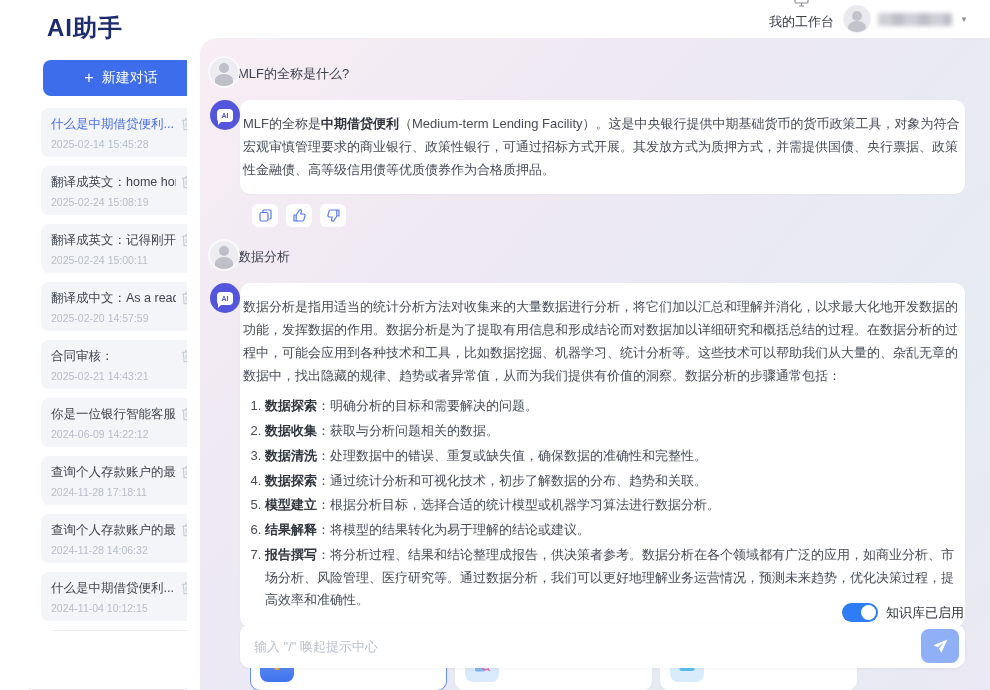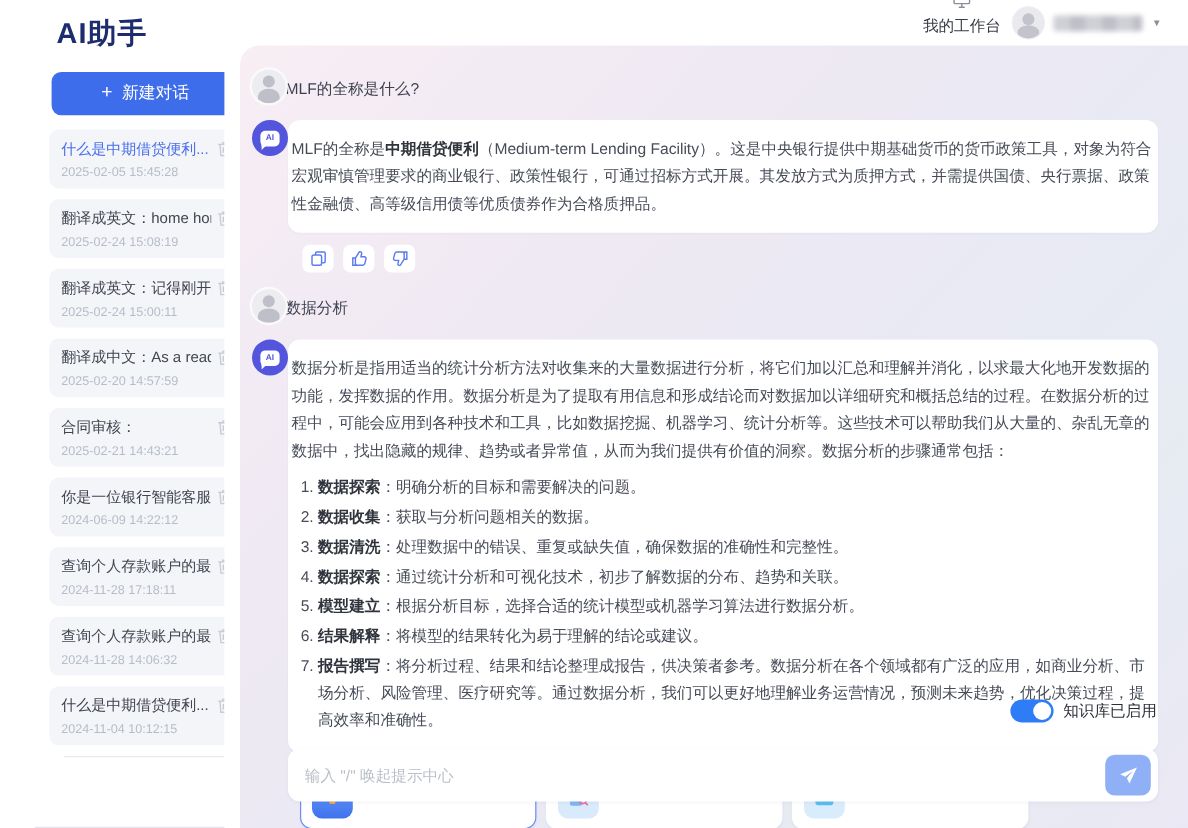--- a/index.html
+++ b/index.html
@@ -74,21 +74,21 @@
   .cards-wrap { margin:12px 0 0 40px; width:612px; }
   .cards-row { display:flex; gap:8px; margin-bottom:8px; }
   .sg-card { width:197px; background:#fff; border:1px solid #fff; border-radius:10px;
     padding:8px 9px; display:flex; gap:8px; cursor:pointer; box-shadow:0 1px 2px rgba(80,80,120,.05); }
   .sg-card.active { border:1px solid #6c8ef5; }
   .sg-icon { width:34px; height:34px; border-radius:8px; flex:0 0 auto;
     display:flex; align-items:center; justify-content:center; }
   .sg-body { min-width:0; }
   .sg-title { font-size:12px; font-weight:700; color:#2b2f38; margin-bottom:3px;font-family:Liberation Serif, serif; }
 
-  .kb-toggle-wrap { position:absolute; right:26px; bottom:88px; display:flex; align-items:center; gap:8px; }
+  .kb-toggle-wrap { position:absolute; right:26px; bottom:68px; display:flex; align-items:center; gap:8px; }
   .toggle { width:36px; height:19px; border-radius:10px; background:#2e7cf6; position:relative; cursor:pointer; }
   .toggle .knob { position:absolute; right:2px; top:2px; width:15px; height:15px; border-radius:50%; background:#fff; }
   .kb-label { font-size:13px; color:#2b2f38; }
 
   
   .input-bar { position:absolute; left:40px; right:25px; bottom:22px; height:44px; background:#fff;
     border-radius:10px; display:flex; align-items:center; padding:0 6px 0 14px;
     box-shadow:0 1px 3px rgba(80,80,120,.06); }
   .input-bar input { flex:1; border:none; outline:none; font-size:13px; color:#3c4150;
     font-family:inherit; background:transparent; }
@@ -103,21 +103,21 @@
   <div class="logo">AI助手</div>
 
   <button class="new-chat-btn">
     <span class="plus">+</span>
     <span>新建对话</span>
   </button>
 
   <div class="conv-list">
     <div class="conv-item active">
       <div class="conv-title">什么是中期借贷便利...</div>
-      <div class="conv-time">2025-02-05 15:45:28</div>
+      <div class="conv-time">2025-02-14 15:45:28</div>
       <svg class="trash" viewBox="0 0 14 15" fill="none" stroke="#c6cbd4" stroke-width="1.2">
           <path d="M1 3.5h12M5 3.5V2h4v1.5M2.5 3.5l.8 10h7.4l.8-10M5.5 6v5M8.5 6v5"></path>
         </svg>
     </div>
     <div class="conv-item">
       <div class="conv-title">翻译成英文：home home</div>
       <div class="conv-time">2025-02-24 15:08:19</div>
       <svg class="trash" viewBox="0 0 14 15" fill="none" stroke="#c6cbd4" stroke-width="1.2">
           <path d="M1 3.5h12M5 3.5V2h4v1.5M2.5 3.5l.8 10h7.4l.8-10M5.5 6v5M8.5 6v5"></path>
         </svg>

